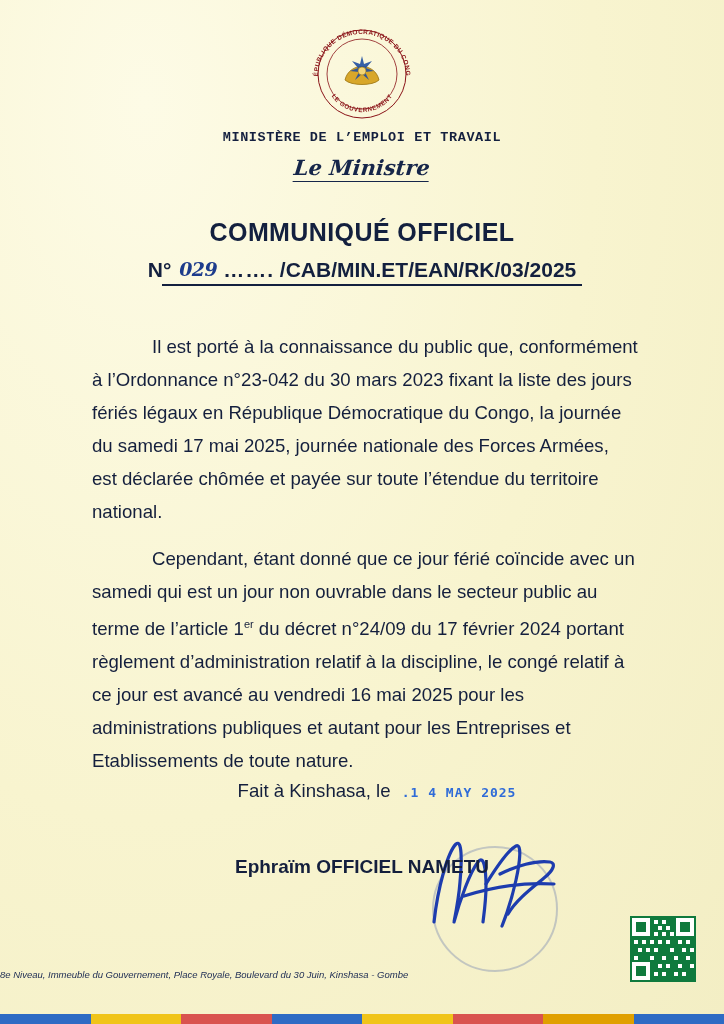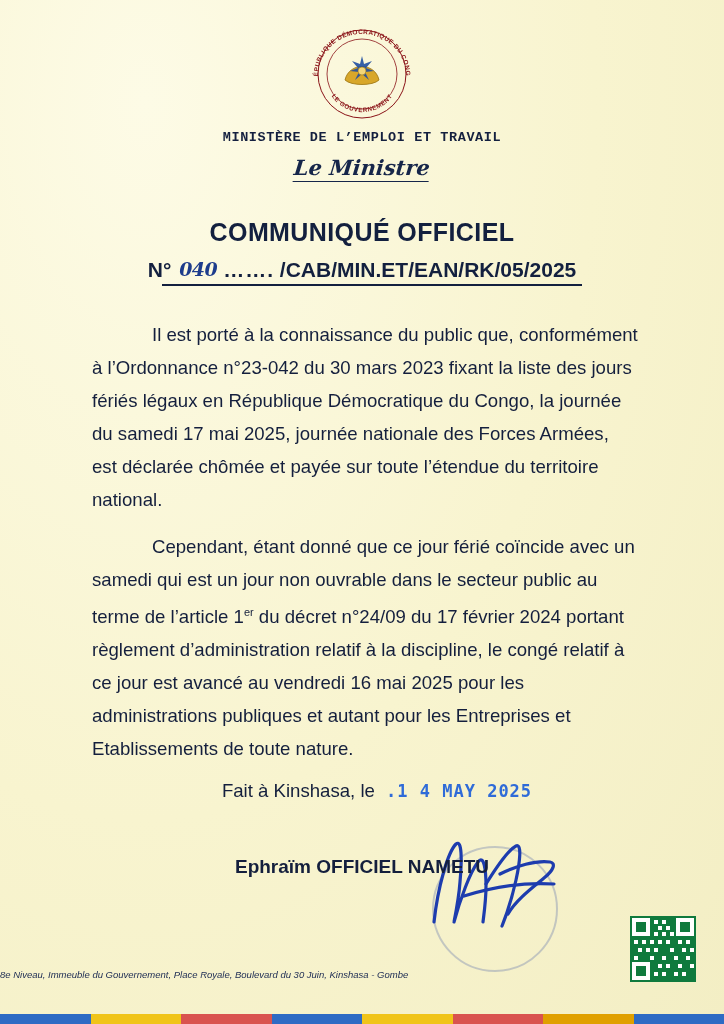--- a/index.html
+++ b/index.html
@@ -136,21 +136,21 @@
     top: 318px;
     left: 92px;
     width: 546px;
     font-family: "Liberation Sans", sans-serif;
     font-size: 18.6px;
     line-height: 33px;
     color: #141f3d;
     text-align: left;
   }
   .body-text p {
-    margin: 0 0 14px 0;
+    margin: 12px 0 14px 0;
     text-indent: 60px;
   }
   .body-text sup {
     font-size: 11px;
     vertical-align: super;
   }
 
   
   .place-date {
     position: absolute;
@@ -159,21 +159,21 @@
     right: 0;
     text-align: center;
     font-family: "Liberation Sans", sans-serif;
     font-size: 18.6px;
     color: #141f3d;
   }
   .place-date .lead { margin-left: 30px; margin-top: 42px; }
   .stamp-date {
     font-family: "DejaVu Sans Mono", monospace;
     font-weight: bold;
-    font-size: 17px;
+    font-size: 13px;
     color: #2f6bd8;
     letter-spacing: 1px;
     margin-left: 6px;
   }
 
   .signature-name {
     position: absolute;
     top: 856px;
     left: 0;
     right: 0;
@@ -270,23 +270,23 @@
   <div class="ministry">MINISTÈRE DE L’EMPLOI ET TRAVAIL</div>
 
   <div class="minister-wrap">
     <span class="minister">Le Ministre</span>
   </div>
 
   <div class="title">COMMUNIQUÉ OFFICIEL</div>
 
   <div class="refline">
     <span class="num-label">N°</span>
-    <span class="handnum">040</span>
+    <span class="handnum">029</span>
     <span class="dots">…….</span>
-    <span class="code">/CAB/MIN.ET/EAN/RK/05/2025</span>
+    <span class="code">/CAB/MIN.ET/EAN/RK/03/2025</span>
   </div>
   <div class="refline-underline"></div>
 
   <div class="body-text">
     <p>Il est porté à la connaissance du public que, conformément à l’Ordonnance n°23-042 du 30 mars 2023 fixant la liste des jours fériés légaux en République Démocratique du Congo, la journée du samedi 17 mai 2025, journée nationale des Forces Armées, est déclarée chômée et payée sur toute l’étendue du territoire national.</p>
     <p>Cependant, étant donné que ce jour férié coïncide avec un samedi qui est un jour non ouvrable dans le secteur public au terme de l’article 1<sup>er</sup> du décret n°24/09 du 17 février 2024 portant règlement d’administration relatif à la discipline, le congé relatif à ce jour est avancé au vendredi 16 mai 2025 pour les administrations publiques et autant pour les Entreprises et Etablissements de toute nature.</p>
   </div>
 
   <div class="place-date">
     <span class="lead">Fait à Kinshasa, le</span>

